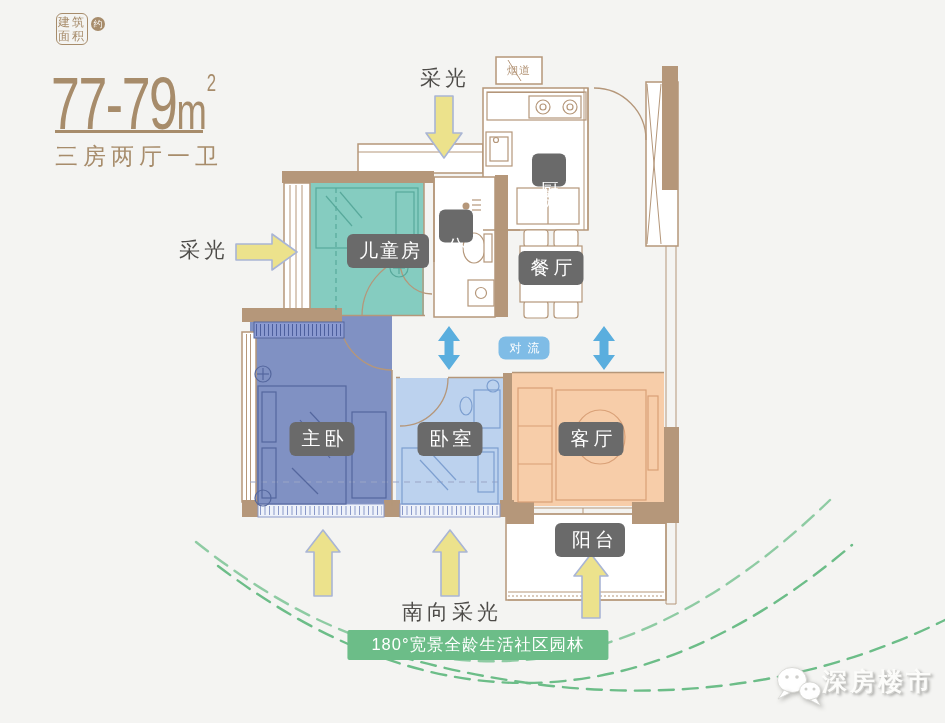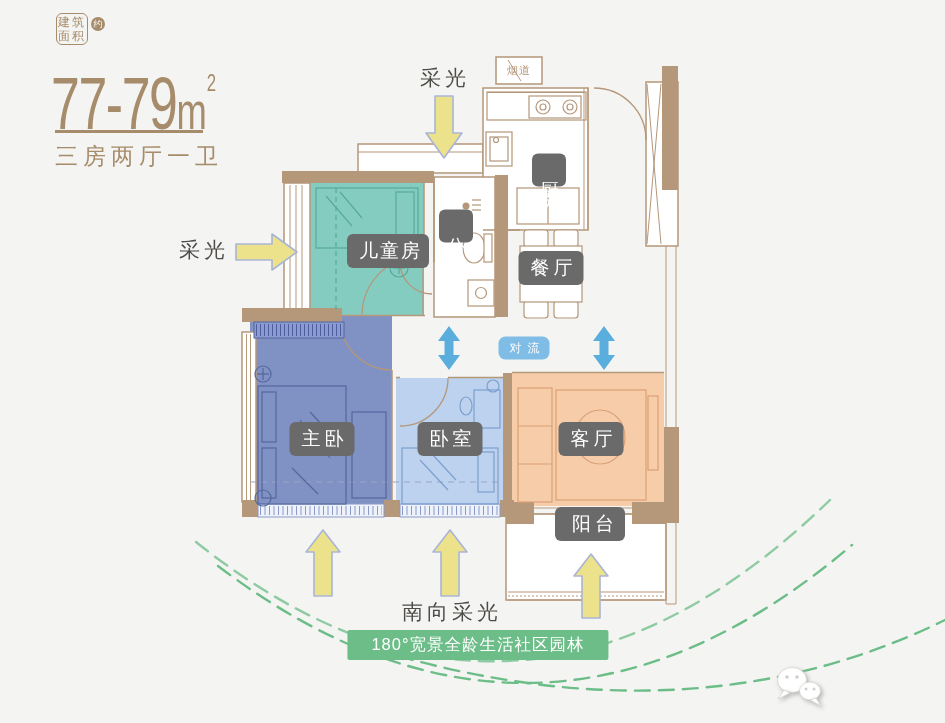--- a/index.html
+++ b/index.html
@@ -256,18 +256,19 @@
   <div class="daylight" style="left:204px;top:250px;">采光</div>
   <div class="daylight" style="left:452px;top:612px;">南向采光</div>
 
   <div class="rlabel" style="left:371px;top:251px;letter-spacing:2px;margin-left:17px;">儿童房</div>
   <div class="rlabel vert" style="left:456px;top:226px;">公卫</div>
   <div class="rlabel vert" style="left:549px;top:170px;">厨房</div>
   <div class="rlabel" style="left:551px;top:268px;">餐厅</div>
   <div class="rlabel" style="left:322px;top:439px;">主卧</div>
   <div class="rlabel" style="left:450px;top:439px;">卧室</div>
   <div class="rlabel" style="left:591px;top:439px;">客厅</div>
-  <div class="rlabel" style="left:590px;top:524px;padding-left:17px;">阳台</div>
+  <div class="rlabel" style="left:590px;top:540px;padding-left:17px;">阳台</div>
 
   <div class="conv-label" style="left:524px;top:348px;">对流</div>
   <div class="garden-label" style="left:478px;top:645px;">180°宽景全龄生活社区园林</div>
 
+  <div class="wm-text">深房楼市</div>
 </div>
 
 </body></html>

